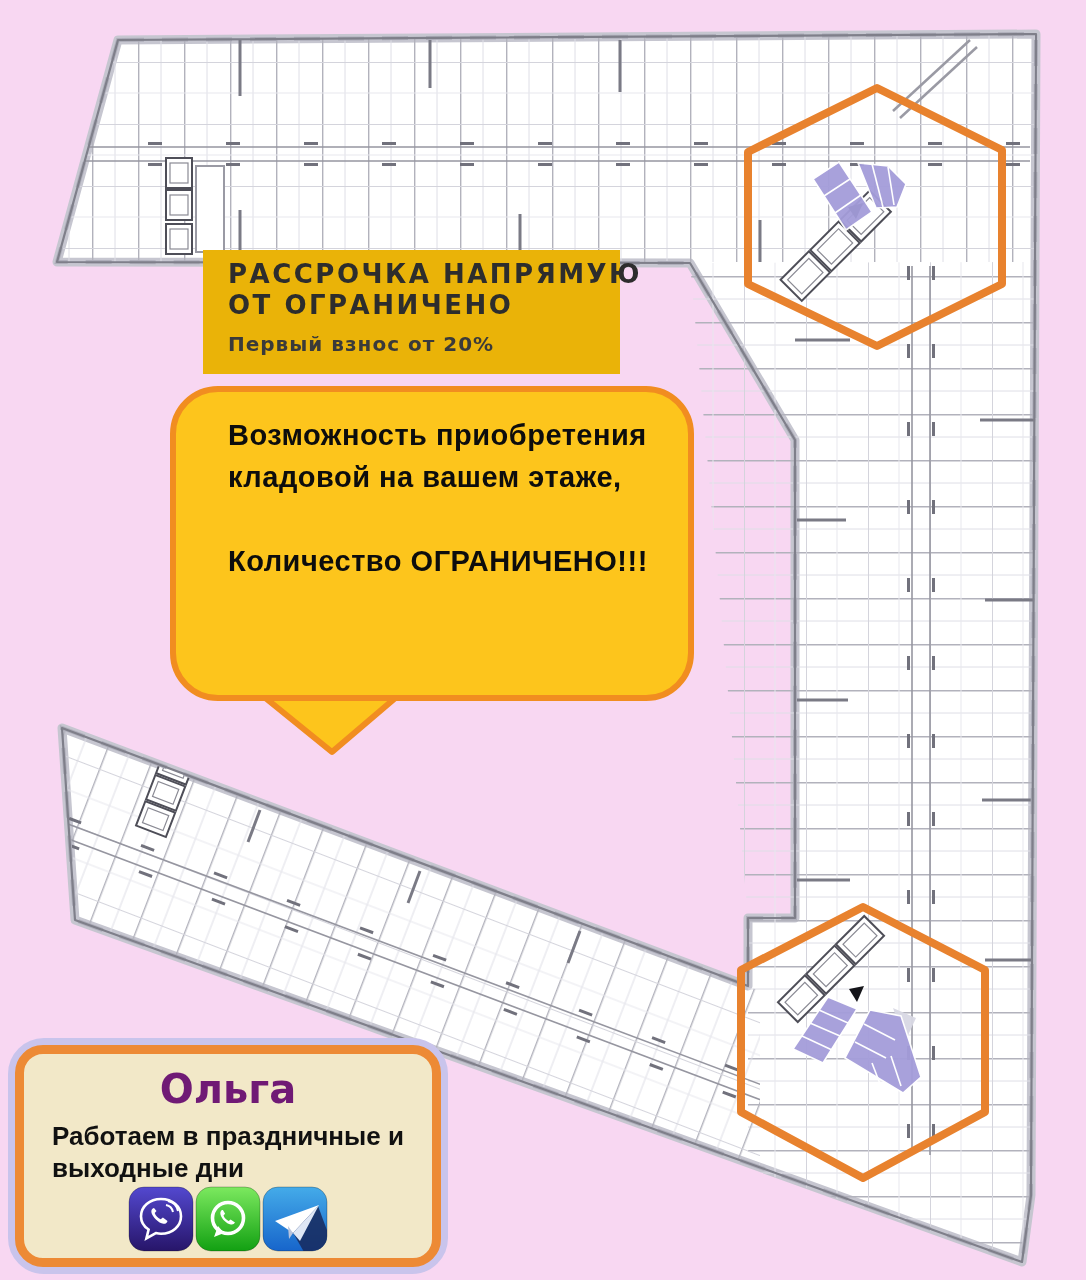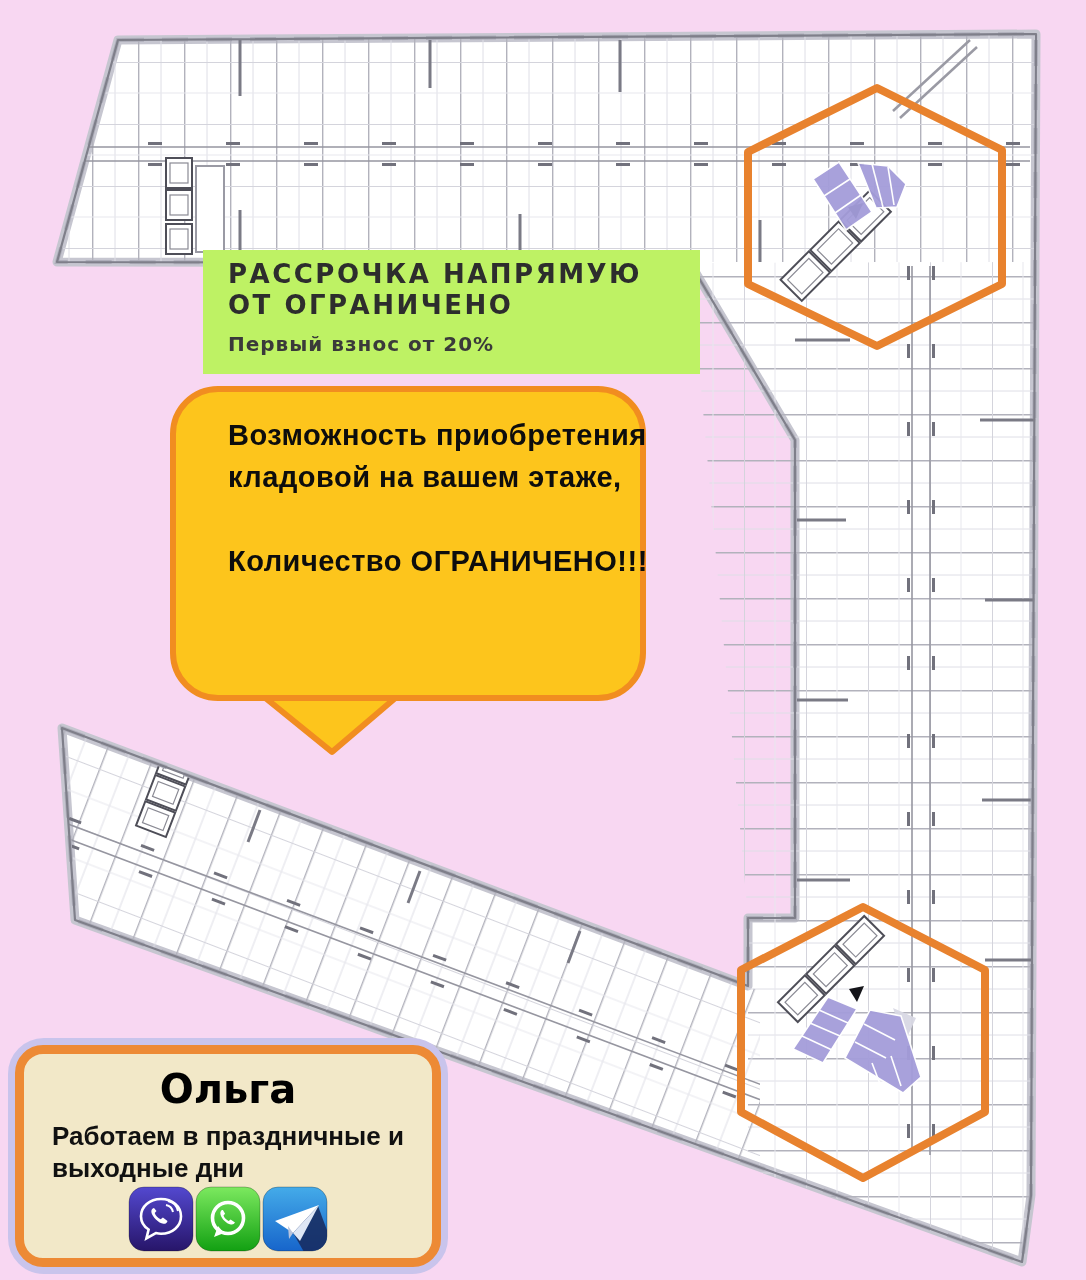--- a/index.html
+++ b/index.html
@@ -1,41 +1,41 @@
 <!DOCTYPE html>
 <html><head>
 <meta charset="utf-8">
 <style>
   html,body{margin:0;padding:0;background:#e9e9ee;}
   .stage{position:relative;width:1086px;height:1280px;overflow:hidden;background:#f8d7f2;
          font-family:"Liberation Sans",sans-serif;}
   .stage svg.plan{position:absolute;left:0;top:0;z-index:1;}
 
   
-  .banner{position:absolute;left:203px;top:250px;width:497px;height:124px;background:#bef264;
+  .banner{position:absolute;left:203px;top:250px;width:417px;height:124px;background:#eab308;
           z-index:2;box-sizing:border-box;padding:9px 0 0 25px;color:#2d2d2d;}
   .banner .l12{font-family:"DejaVu Sans",sans-serif;font-weight:bold;font-size:26px;
                line-height:31px;letter-spacing:2.5px;white-space:nowrap;}
   .banner .l3{font-family:"DejaVu Sans",sans-serif;font-weight:bold;font-size:20px;
               line-height:34px;letter-spacing:1px;margin-top:6px;color:#3a3a3a;white-space:nowrap;}
 
   
-  .bubble{position:absolute;left:170px;top:386px;width:476px;height:315px;background:#fdc51c;
+  .bubble{position:absolute;left:170px;top:386px;width:524px;height:315px;background:#fdc51c;
           border:6px solid #f18d20;border-radius:48px;box-sizing:border-box;z-index:4;
           padding:22px 14px 0 52px;color:#0d0d0d;}
   .bubble .line{font-size:29px;font-weight:bold;line-height:42px;letter-spacing:.5px;white-space:nowrap;}
   .bubble .spacer{height:42px;}
   .tail{position:absolute;left:240px;top:688px;z-index:3;}
 
   
   .card{position:absolute;left:8px;top:1038px;width:440px;height:236px;z-index:5;
         border:7px solid #c9c4ec;border-radius:36px;box-sizing:border-box;background:#c9c4ec;}
   .card-inner{width:100%;height:100%;border:9px solid #ed8a35;border-radius:28px;box-sizing:border-box;
               background:#f2e8c8;display:flex;flex-direction:column;align-items:center;padding-top:12px;}
-  .agent-name{font-family:"DejaVu Sans",sans-serif;font-weight:bold;font-size:40px;line-height:46px;color:#000000;text-align:center;}
+  .agent-name{font-family:"DejaVu Sans",sans-serif;font-weight:bold;font-size:40px;line-height:46px;color:#701a75;text-align:center;}
   .note{font-size:26px;font-weight:bold;line-height:32px;color:#111;margin-top:8px;text-align:left;white-space:nowrap;}
   .msgr{display:flex;justify-content:center;gap:1px;margin-top:2px;}
   .msgr svg{display:block;}
 </style>
 </head>
 <body>
 
 <div class="stage">
 
   <svg class="plan" width="1086" height="1280" viewBox="0 0 1086 1280">

